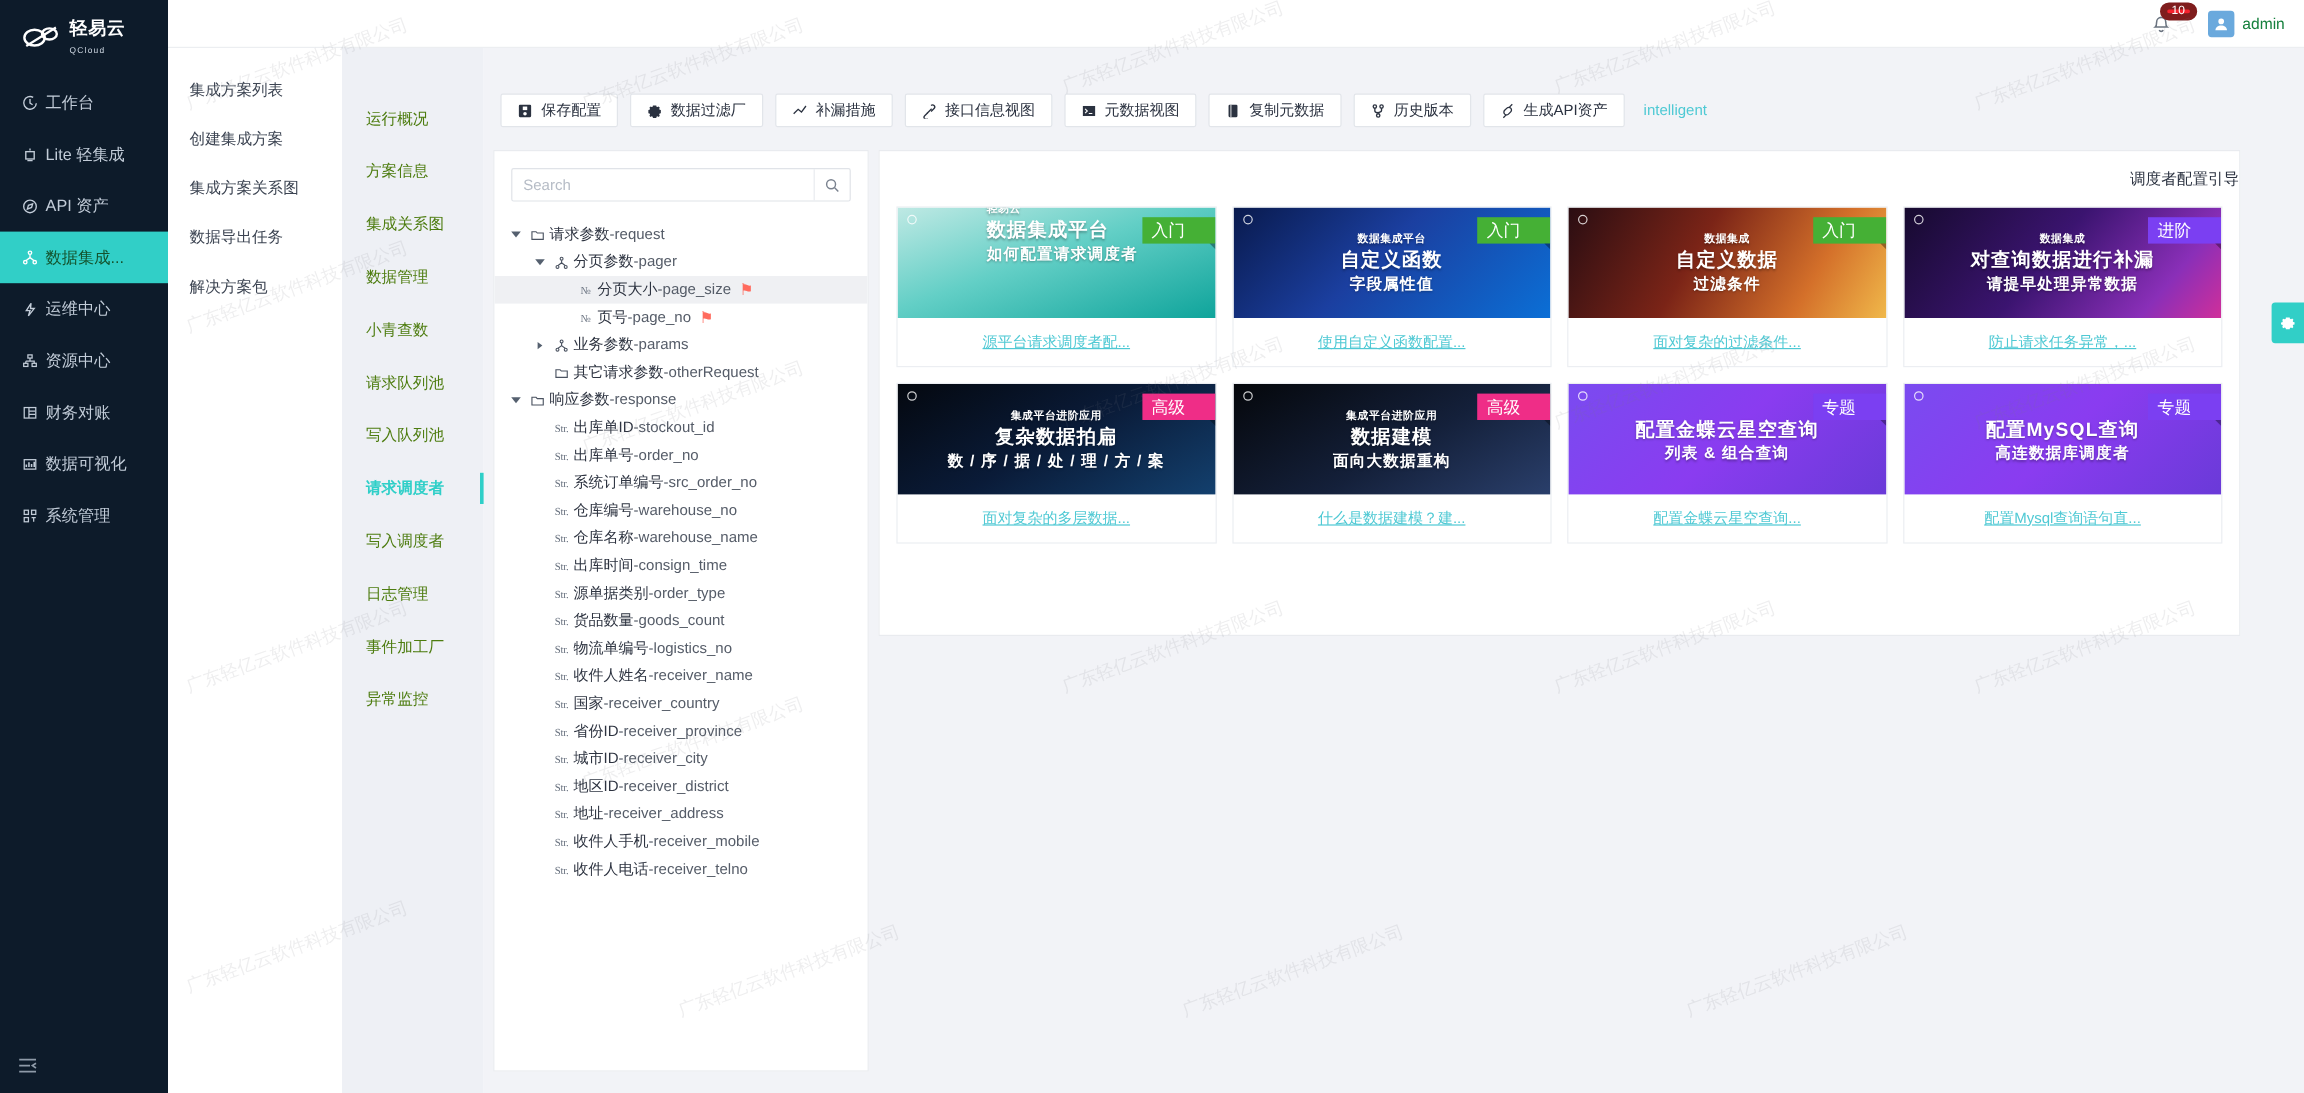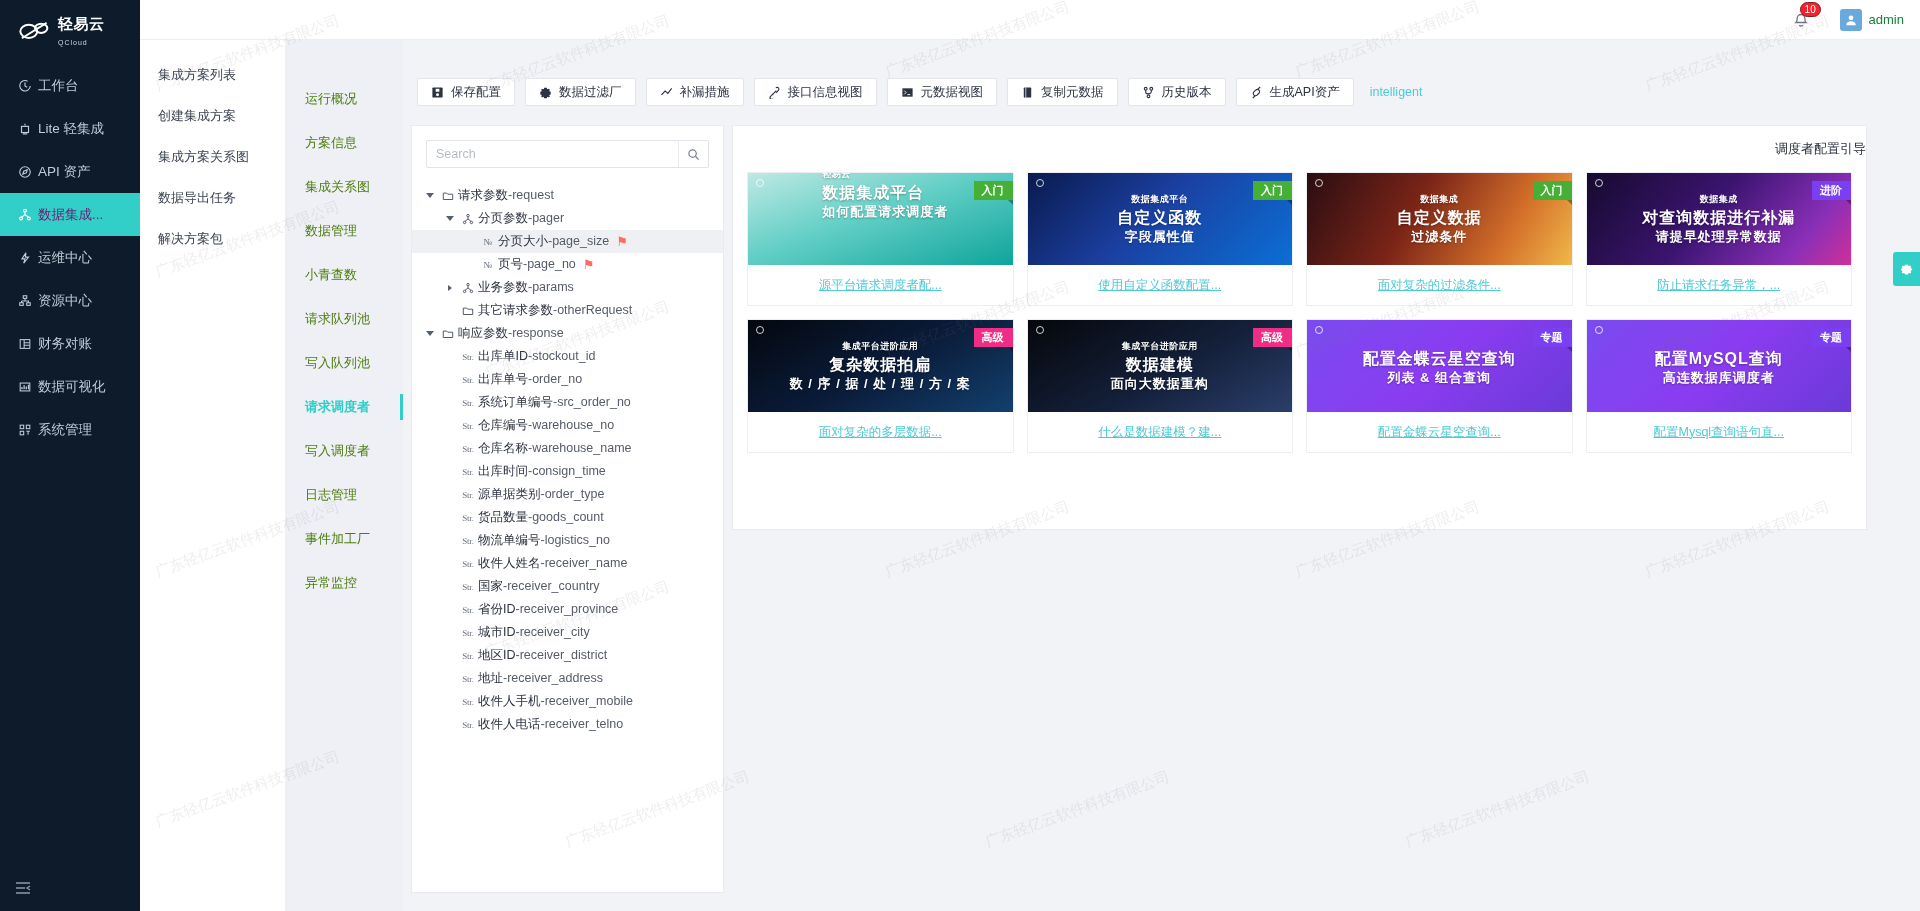--- a/index.html
+++ b/index.html
@@ -28,21 +28,21 @@
     display: flex; align-items: center; justify-content: flex-end;
     z-index: 30;
   }
   .bell-wrap { position: relative; margin-right: 26px; width: 22px; height: 22px; }
   .bell-wrap svg { width: 18px; height: 18px; display: block; margin-top: 3px; }
   .bell-badge {
     position: absolute; top: -7px; left: 8px;
     min-width: 18px; height: 15px; border-radius: 9px;
     background: #f5222d; color: #fff; font-size: 10px;
     display: flex; align-items: center; justify-content: center;
-    padding: 0 4px; border: 1px solid #7f1d1d;
+    padding: 0 4px; border: 6px solid #7f1d1d;
   }
   .user-box { display: flex; align-items: center; margin-right: 16px; }
   .avatar {
     width: 22px; height: 22px; border-radius: 3px;
     background: #6aa9dd; display: flex; align-items: center; justify-content: center;
     margin-right: 7px;
   }
   .avatar svg { width: 14px; height: 14px; }
   .user-name { font-size: 13px; color: #15803d; }
 
@@ -58,21 +58,21 @@
   #logo .ltext { color: #fff; line-height: 1; }
   #logo .ltext .cn { font-size: 15px; font-weight: bold; letter-spacing: .5px; }
   #logo .ltext .en { font-size: 7px; color: #cfd8e3; letter-spacing: 1px; margin-top: 2px; }
 
   .rail-item {
     height: 43px; display: flex; align-items: center; padding-left: 18px;
     color: #c2ccd8; font-size: 13.5px; cursor: pointer;
   }
   .rail-item .ri { width: 20px; display: flex; align-items: center; }
   .rail-item .ri svg { width: 14px; height: 14px; }
-  .rail-item.active { background: #31cfc7; color: #701a75; text-align: right; }
+  .rail-item.active { background: #31cfc7; color: #14532d; text-align: right; }
   .rail-item.active .ri svg { stroke: #fff; }
   #rail-collapse {
     position: absolute; bottom: 14px; left: 14px; width: 18px; height: 18px;
     cursor: pointer;
   }
 
   
   #menu2 {
     position: absolute; left: 140px; top: 40px; width: 145px; height: 871px;
     background: #ffffff; z-index: 20;
@@ -196,23 +196,22 @@
   .thumb .logo-dot {
     position: absolute; top: 6px; left: 8px;
     font-size: 6px; color: rgba(255,255,255,.85);
     display: flex; align-items: center; gap: 3px;
   }
   .thumb .logo-dot .ring {
     width: 8px; height: 8px; border: 1px solid rgba(255,255,255,.8); border-radius: 50%;
   }
   .tag {
     position: absolute; top: 8px; right: 0;
-    font-size: 11px; color: #fff; padding: 3px 9px 3px 8px;
+    font-size: 14px; color: #fff; padding: 3px 25px 3px 8px;
     line-height: 1.15;
-    font-weight: bold;
   }
   .tag.green { background: #45b035; }
   .tag.purple { background: #7b3ff2; }
   .tag.pink { background: #ef2d87; }
   .tag::after {
     content: ""; position: absolute; right: 0; bottom: -5px;
     border-left: 5px solid transparent; border-top: 5px solid rgba(0,0,0,.35);
   }
   .thumb-txt {
     text-align: center; color: #fff; z-index: 2; line-height: 1.2;

